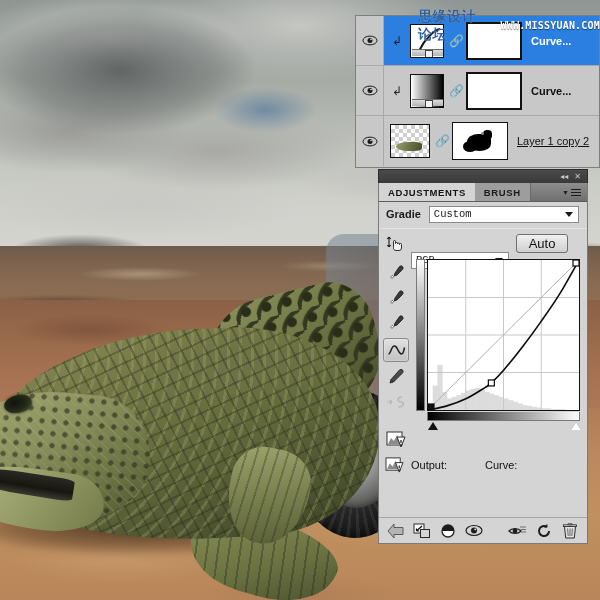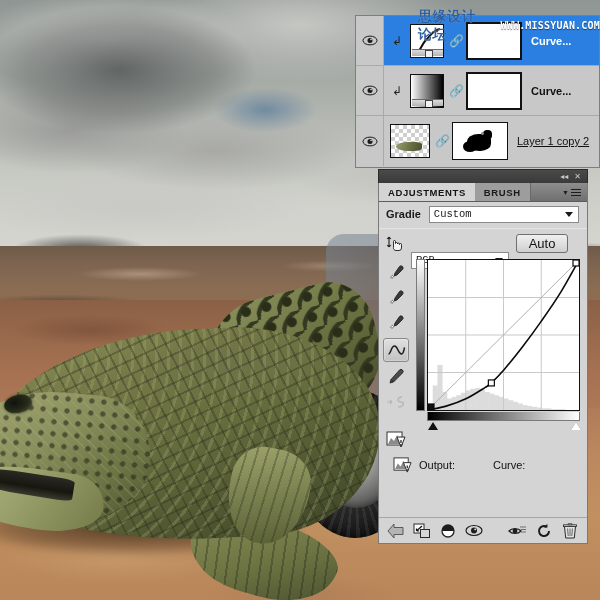--- a/index.html
+++ b/index.html
@@ -399,21 +399,21 @@
   }
   .marker-white {
     position: absolute; left: 155px; top: 163px;
     width: 0; height: 0; border-left: 5px solid transparent;
     border-right: 5px solid transparent; border-bottom: 8px solid #fff;
     filter: drop-shadow(0 0 0.6px #555);
   }
 
   .io-row {
     position: absolute; left: 0; top: 196px; width: 210px; height: 24px;
-    display: flex; align-items: center; padding-left: 14px; gap: 6px;
+    display: flex; align-items: center; padding-left: 6px; gap: 6px;
   }
   .warn-icon { width: 20px; height: 18px; }
   .io-label { font-size: 11px; color: #111; }
   .io-output { width: 68px; }
   .io-input { }
 
   .adj-bottom-bar {
     position: absolute; left: 0; bottom: 0; width: 208px; height: 26px;
     border-top: 1px solid #a5a5a5;
     display: flex; align-items: center; gap: 0px; padding: 0 4px;

